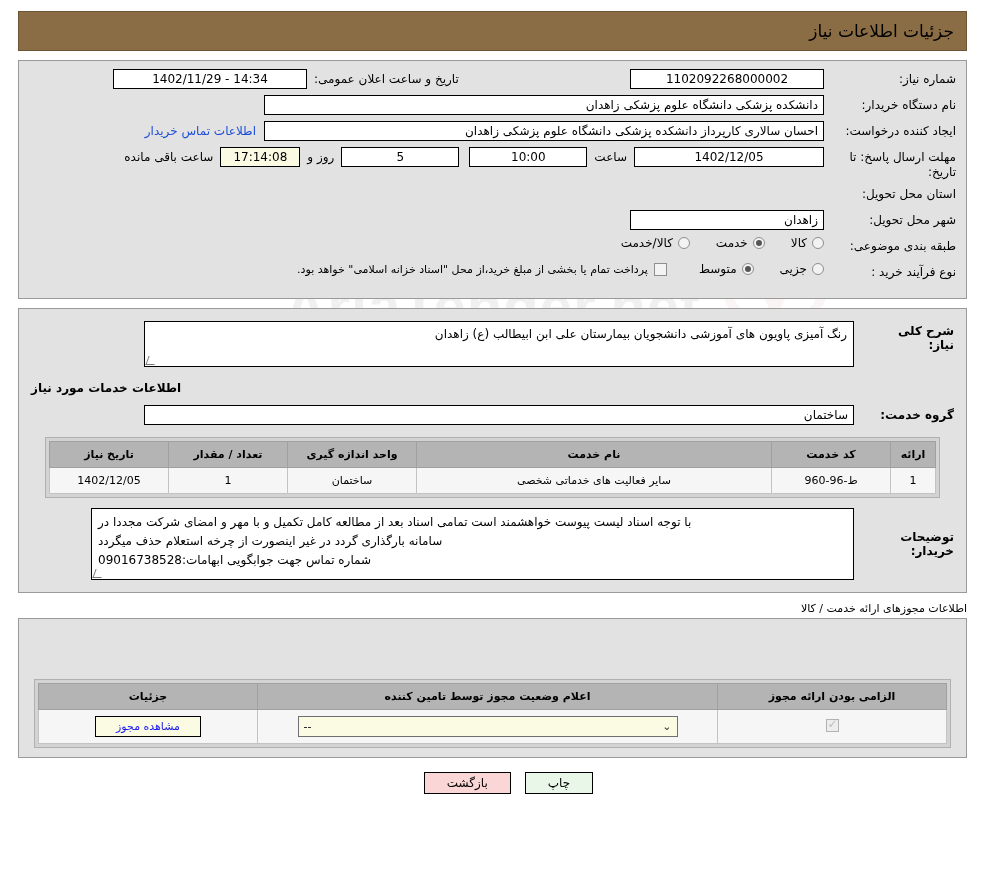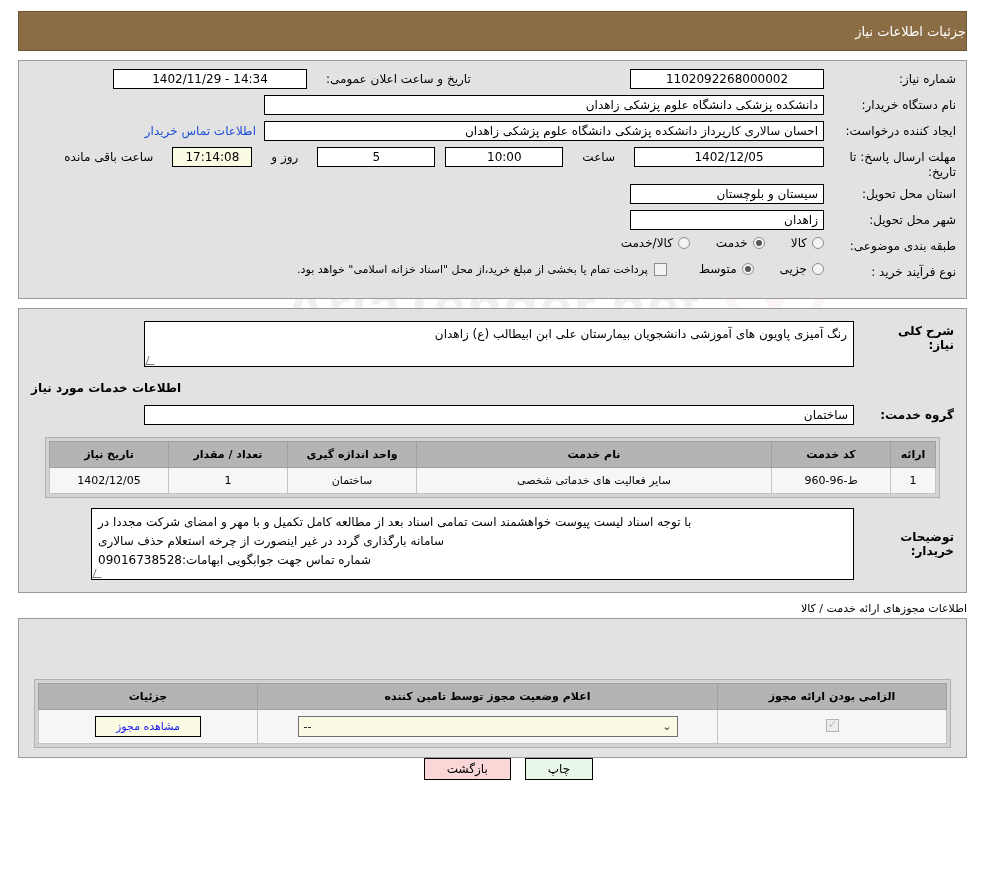--- a/index.html
+++ b/index.html
@@ -60,22 +60,23 @@
     margin: 11px 18px 0 18px;
     height: 40px;
     background: #8a6d45;
     border: 1px solid #6d5536;
     display: flex;
     align-items: center;
     justify-content: flex-start;
     box-sizing: border-box;
   }
   .header-bar .title {
-    color: #ffffff;
-    font-size: 13px;
+    color: #000000;
+    font-size: 17px;
+    padding-right: 12px;
   }
 
   
   .panel {
     margin: 9px 18px 0 18px;
     border: 1px solid #9a9a9a;
     background: #e2e2e2;
     box-sizing: border-box;
     position: relative;
   }
@@ -118,21 +119,21 @@
   .w-date   { width: 190px; }
   .w-time   { width: 118px; }
   .w-days   { width: 118px; }
   .w-clock  { width: 80px; background:#fbfbe4; }
   .w-prov   { width: 194px; }
   .w-city   { width: 194px; }
   .w-pub    { width: 194px; }
 
   .inline-lbl {
     font-size: 12px;
-    padding: 0 19px;
+    padding: 0 7px;
     white-space: nowrap;
   }
   .link {
     color: #1d4ed8;
     font-size: 12px;
     padding: 0 8px;
     white-space: nowrap;
     text-decoration: none;
     cursor: pointer;
   }
@@ -292,20 +293,21 @@
   .chk-ro::after {
     content: "\2713";
     position: absolute;
     left: 1px; top: -3px;
     font-size: 12px;
     color: #bdbdbd;
   }
 
   
   .footer {
+    margin-top: 14px;
     display: flex;
     justify-content: center;
     gap: 14px;
     direction: ltr;
     padding-left: 32px;
   }
   .btn {
     border: 1px solid #000000;
     font-size: 12px;
     padding: 3px 22px;
@@ -369,23 +371,20 @@
           <span style="width:10px"></span>
           <div class="tbox w-days center">5</div>
           <span class="inline-lbl">روز و</span>
           <div class="tbox w-clock center">17:14:08</div>
           <span class="inline-lbl">ساعت باقی مانده</span>
         </div>
       </div>
 
       <div class="frow">
         <div class="flabel">استان محل تحویل:</div>
-        <div class="fbody">
-          <div class="tbox w-prov">سیستان و بلوچستان</div>
-        </div>
       </div>
 
       <div class="frow">
         <div class="flabel">شهر محل تحویل:</div>
         <div class="fbody">
           <div class="tbox w-city">زاهدان</div>
         </div>
       </div>
 
       <div class="frow">
@@ -468,21 +467,21 @@
               <td>1402/12/05</td>
             </tr>
           </tbody>
         </table>
       </div>
 
       <div class="row-flex" style="margin-top:10px">
         <div class="lbl-strong" style="width:100px;flex:0 0 100px;padding-left:6px;padding-top:22px;">توضیحات خریدار:</div>
         <div class="ta notes-ta">
           <div>با توجه اسناد لیست پیوست خواهشمند است تمامی اسناد بعد از مطالعه کامل تکمیل و با مهر و امضای شرکت مجددا در</div>
-          <div>سامانه بارگذاری گردد در غیر اینصورت از چرخه استعلام حذف سالاری</div>
+          <div>سامانه بارگذاری گردد در غیر اینصورت از چرخه استعلام حذف میگردد</div>
           <div>شماره تماس جهت جوابگویی ابهامات:09016738528</div>
         </div>
       </div>
 
     </div>
   </div>
 
   <div class="sub-note">اطلاعات مجوزهای ارائه خدمت / کالا</div>
 
   <div class="permit-panel">

